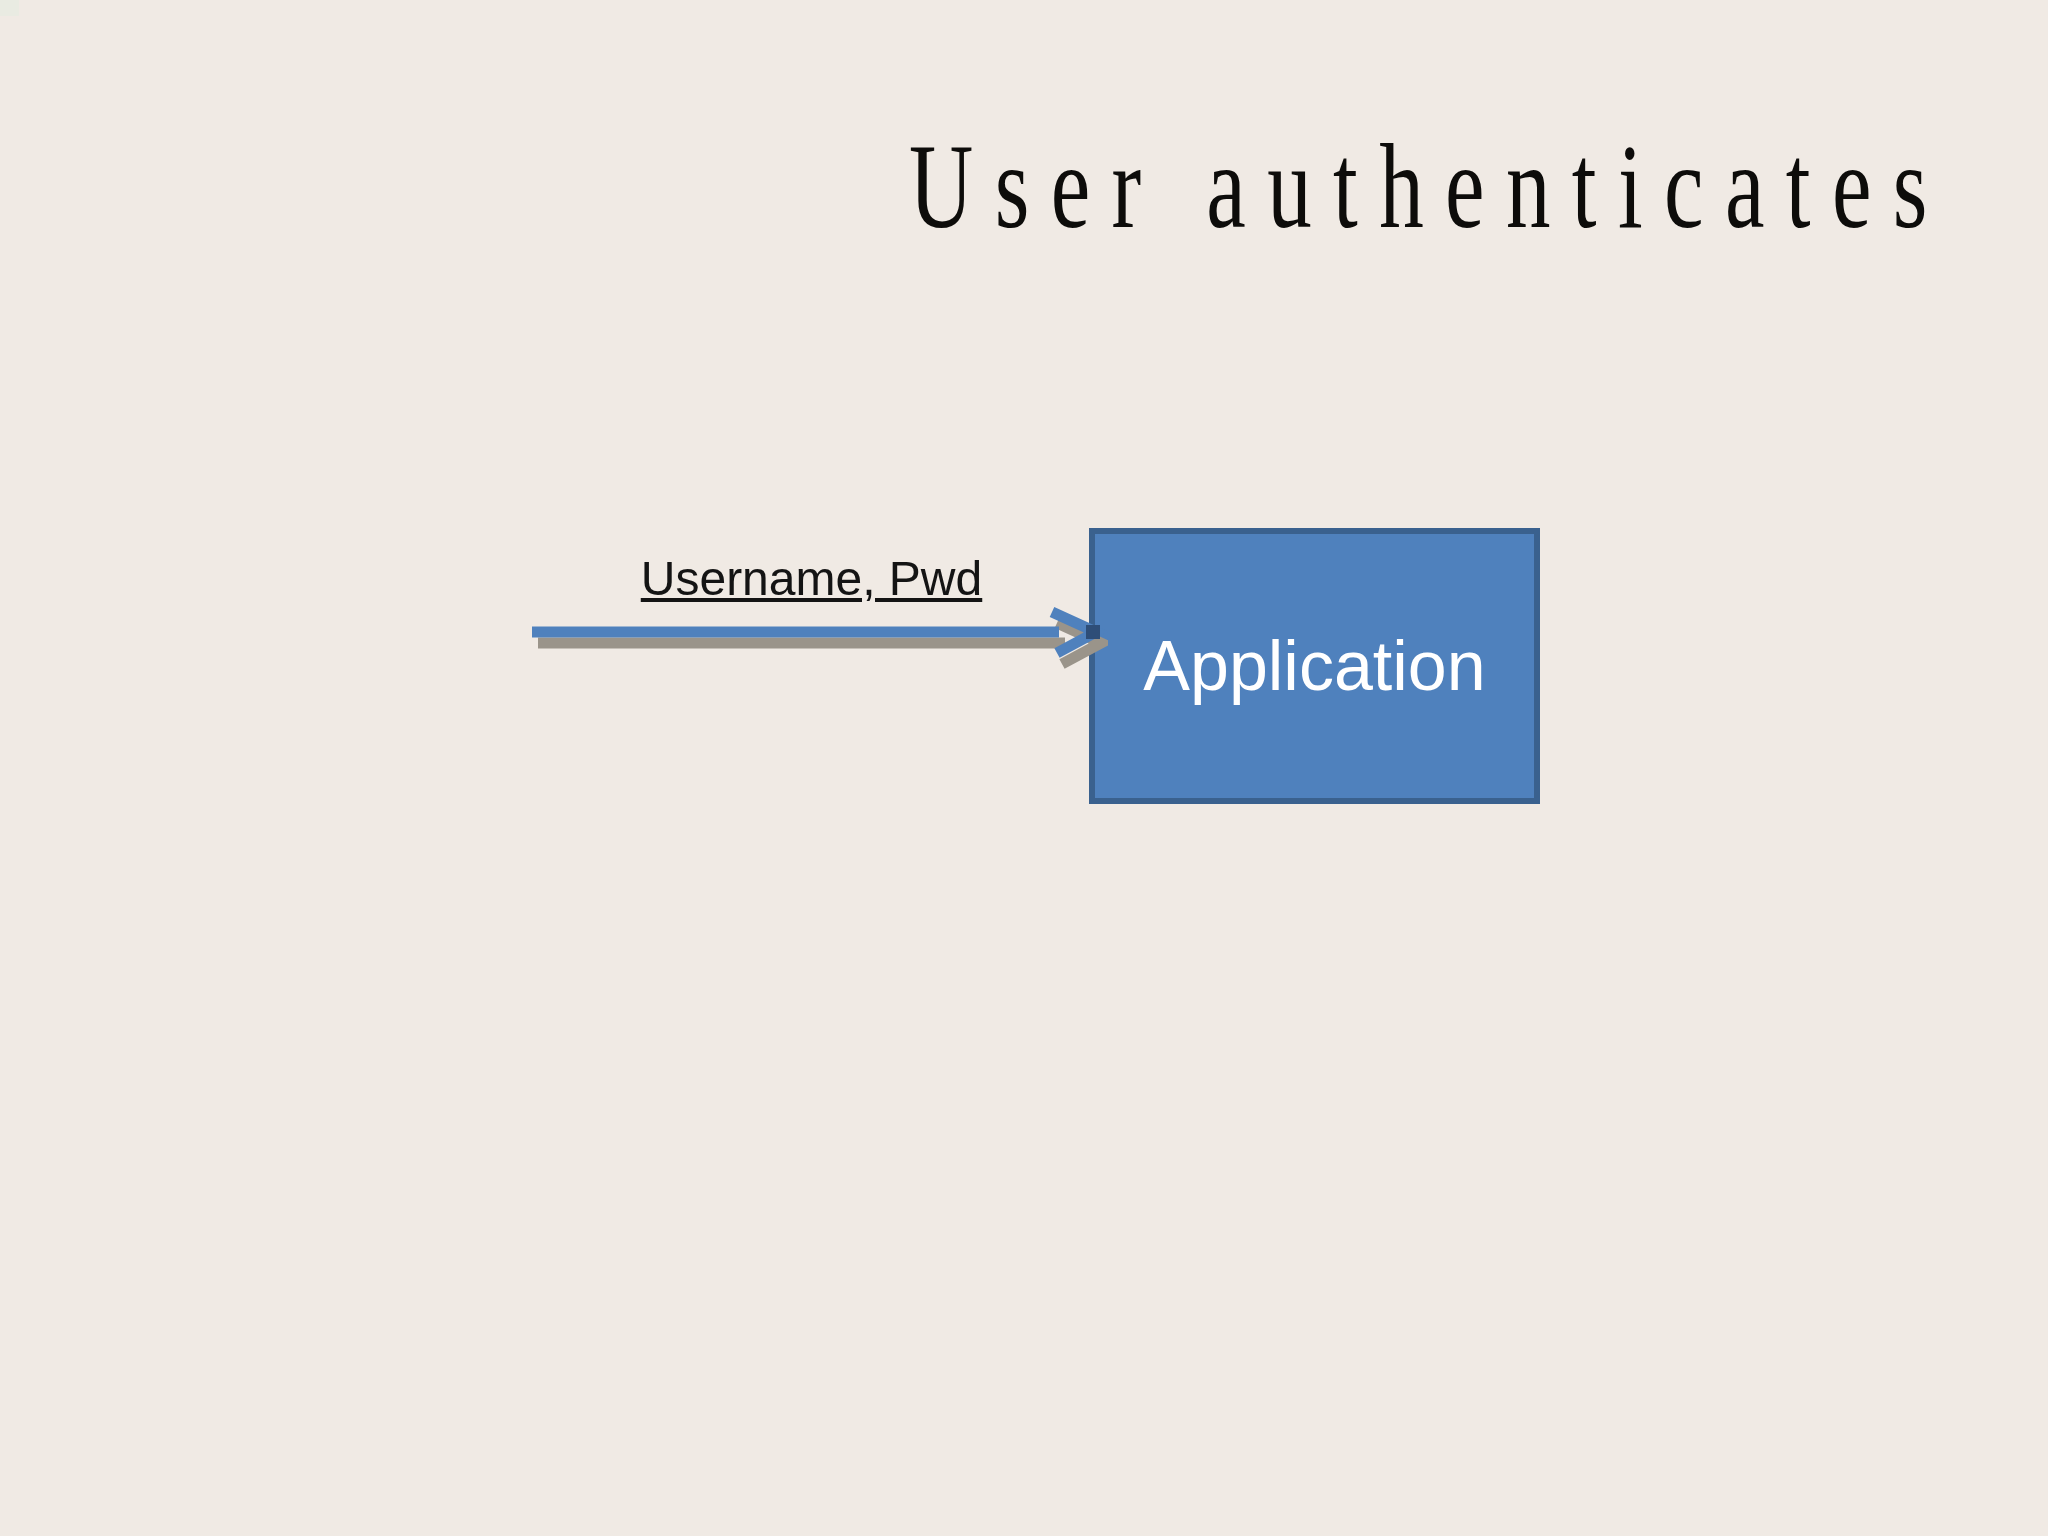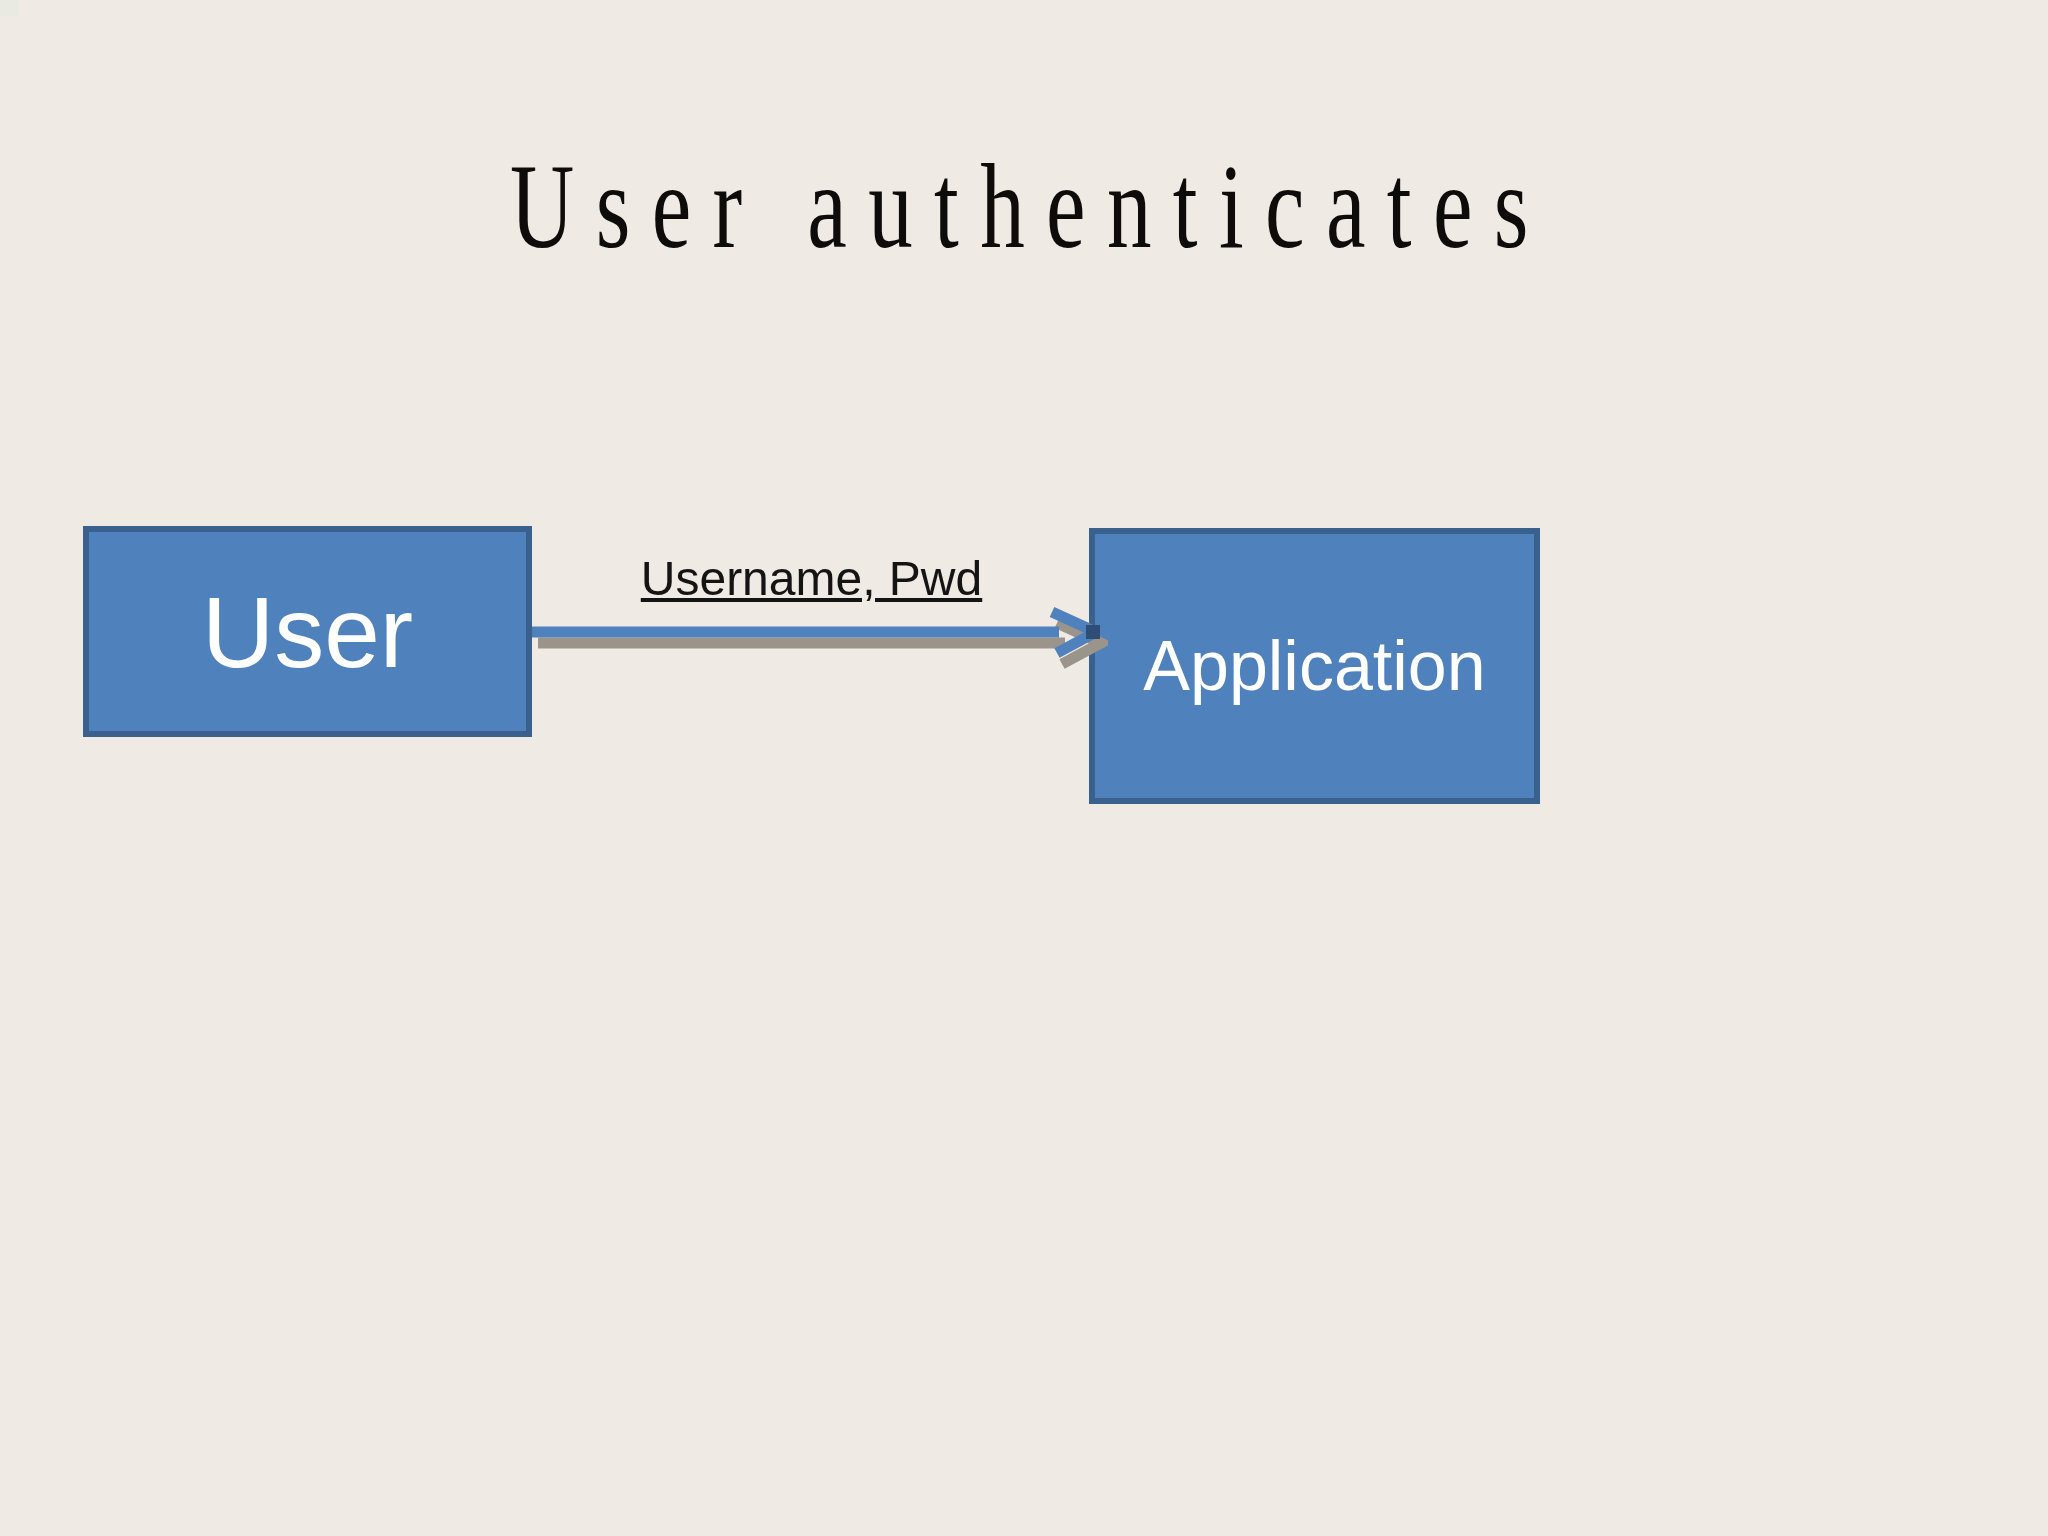--- a/index.html
+++ b/index.html
@@ -23,22 +23,22 @@
     left: 0;
     top: 0;
     width: 19px;
     height: 16px;
     background: #E9EBE2;
   }
   .title-wrap {
     position: absolute;
     left: 0;
     right: 0;
-    top: 148px;
-    text-align: center;
+    top: 128px;
+    text-align: right;
     margin-left: 12px;
   }
   .slide-title {
     display: inline-block;
     white-space: nowrap;
     font-family: "Liberation Serif", serif;
     font-size: 106px;
     line-height: 1;
     letter-spacing: 0.24em;
     color: #0D0C0A;
@@ -99,23 +99,20 @@
 <body>
 
 <div class="slide">
 
   <div class="corner-artifact"></div>
 
   <div class="title-wrap">
     <span class="slide-title">User authenticates</span>
   </div>
 
-  <div class="node node-user">
-    <span class="node-label">User</span>
-  </div>
 
   <div class="node node-application">
     <span class="node-label">Application</span>
   </div>
 
   <div class="edge-label">Username, Pwd</div>
 
   <svg class="auth-arrow" viewBox="0 0 580 100" aria-hidden="true">
 
     <line x1="10" y1="51" x2="537" y2="51" stroke="#9A948A" stroke-width="11"></line>

